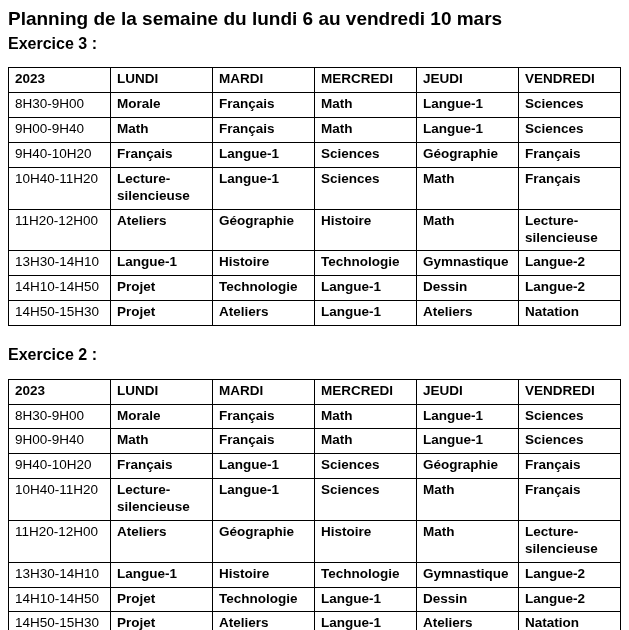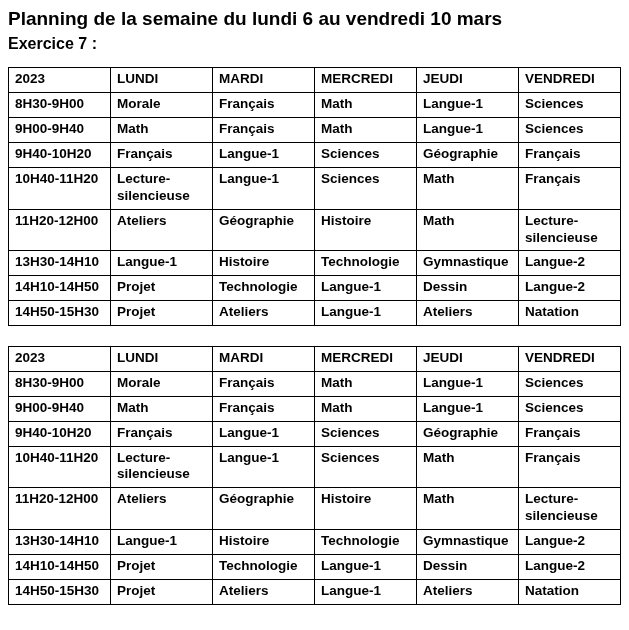--- a/index.html
+++ b/index.html
@@ -42,34 +42,34 @@
   table.schedule td {
     border: 1px solid #000000;
     padding: 3px 6px 4px 6px;
     font-size: 13.5px;
     line-height: 1.25;
     vertical-align: top;
     text-align: left;
     word-wrap: break-word;
   }
   table.schedule th { font-weight: bold; }
-  td.time-cell { font-weight: bold; }
+  td.time-cell { font-weight: normal; }
   td.subject-cell { font-weight: bold; }
   section.exercise { margin: 0; }
   section.exercise + section.exercise .exercise-label { margin-top: 0; }
 </style>
 </head>
 <body>
 
 <div class="page">
 
   <h1 class="page-title">Planning de la semaine du lundi 6 au vendredi 10 mars</h1>
 
   <section class="exercise">
-    <h2 class="exercise-label">Exercice 7 :</h2>
+    <h2 class="exercise-label">Exercice 3 :</h2>
     <table class="schedule">
       <colgroup>
         <col class="col-time">
           <col>
           <col>
           <col>
           <col>
           <col>
       </colgroup>
     <thead>
@@ -145,20 +145,21 @@
             <td class="subject-cell">Ateliers</td>
             <td class="subject-cell">Langue-1</td>
             <td class="subject-cell">Ateliers</td>
             <td class="subject-cell">Natation</td>
           </tr>
         </tbody>
       </table>
   </section>
 
   <section class="exercise">
+    <h2 class="exercise-label">Exercice 2 :</h2>
     <table class="schedule">
       <colgroup>
         <col class="col-time">
           <col>
           <col>
           <col>
           <col>
           <col>
       </colgroup>
     <thead>

